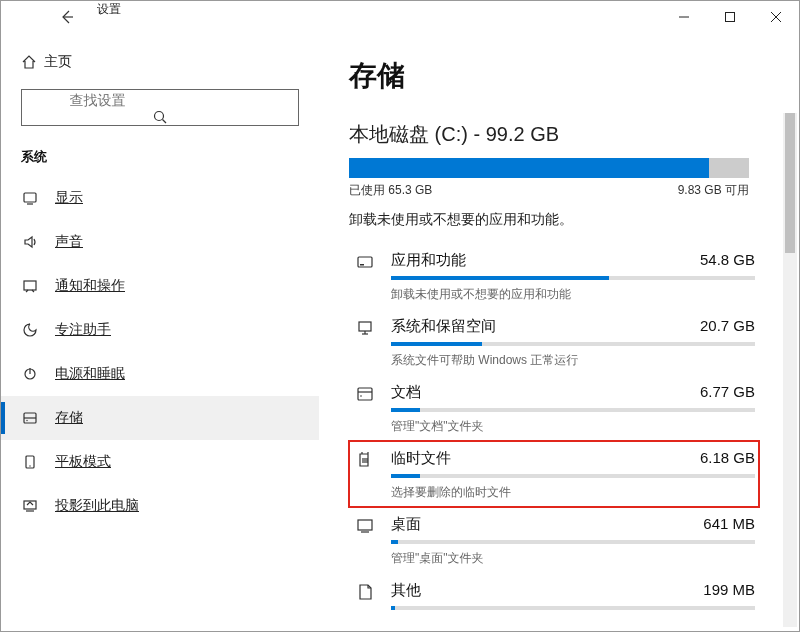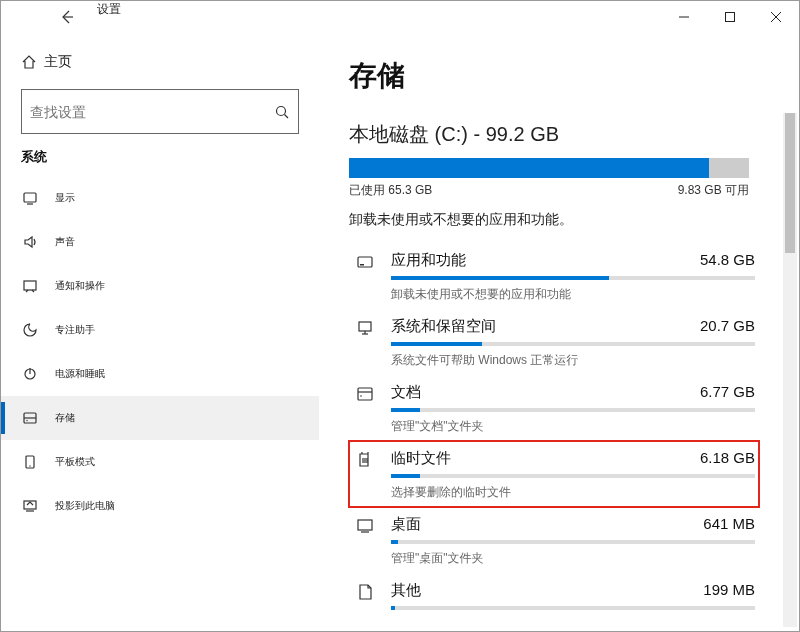--- a/index.html
+++ b/index.html
@@ -11,27 +11,27 @@
 .titlebar .spacer { flex: 1; }
 .winbtn { width: 46px; height: 32px; display:flex; align-items:center; justify-content:center; color:#222; }
 .winbtn svg { stroke:#222; }
 
 .content { display: flex; height: calc(100% - 32px); }
 
 .sidebar { width: 318px; border-right: none; padding-top: 12px; position: relative; }
 .home-row { display:flex; align-items:center; height: 34px; padding-left: 20px; gap: 7px; font-size: 14px; color:#222; }
 .home-row .icon { width: 16px; display:flex; justify-content:center; }
 
-.searchbox { margin: 10px 20px 6px 20px; height: 45px; border: 1px solid #666; display:flex; align-items:center; padding: 0 8px; }
+.searchbox { margin: 10px 20px 14px 20px; height: 37px; border: 1px solid #666; display:flex; align-items:center; padding: 0 8px; flex-direction: column; }
 .searchbox input { flex:1; border:none; outline:none; font-size: 14px; background:transparent; color:#666; }
 .searchbox .sicon { color:#333; }
 
 .section-label { font-size: 13px; font-weight: 600; padding: 8px 20px 10px 20px; color:#111; }
 
-.nav-item { display:flex; align-items:center; height: 44px; padding-left: 20px; gap: 16px; font-size: 10px; color:#222; position:relative; }
+.nav-item { display:flex; align-items:center; height: 44px; padding-left: 20px; gap: 16px; font-size: 14px; color:#222; position:relative;text-decoration:underline; }
 .nav-item .icon { width: 18px; display:flex; justify-content:center; color:#333; }
 .nav-item.active { background:#f0f0f0; }
 .nav-item.active::before { content:""; position:absolute; left:0; top:6px; bottom:6px; width:4px; background:#0067c0; }
 
 .main { flex:1; padding: 24px 10px 0 30px; position:relative; overflow:hidden; }
 .main h1 { font-size: 28px; font-weight: 600; margin-bottom: 26px; color:#111; }
 .disk-title { font-size: 20px; color:#222; margin-bottom: 10px; }
 .disk-bar { width: 400px; height: 20px; background:#ccc; position:relative; margin-bottom: 4px; }
 .disk-bar .fill { position:absolute; left:0; top:0; bottom:0; background:#0078d4; }
 .disk-sub { display:flex; justify-content:space-between; width:400px; font-size:12px; color:#333; margin-bottom: 12px; }

